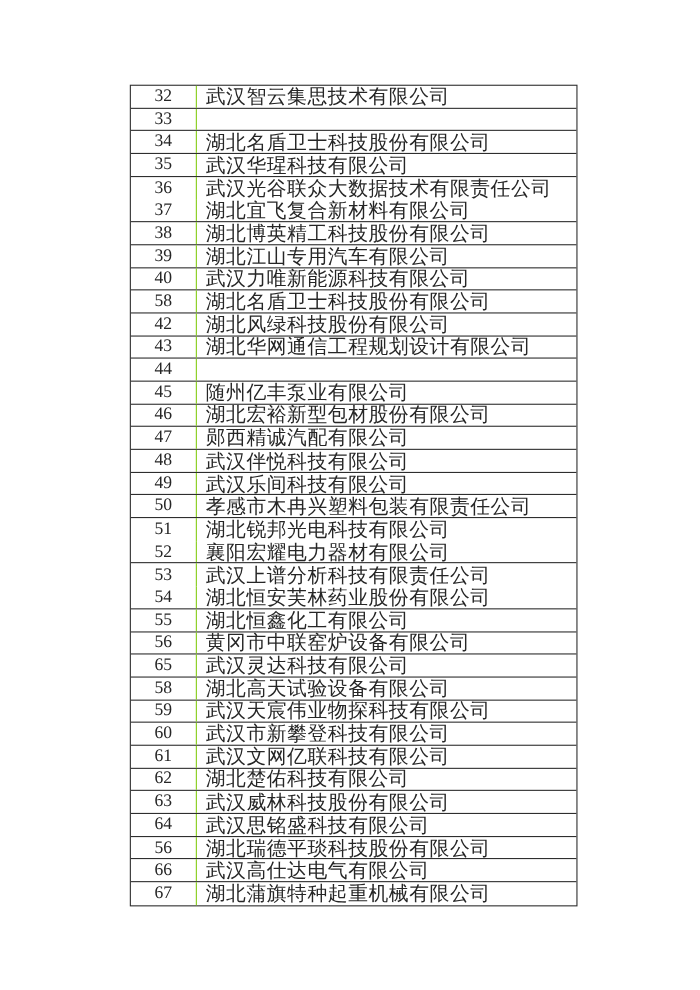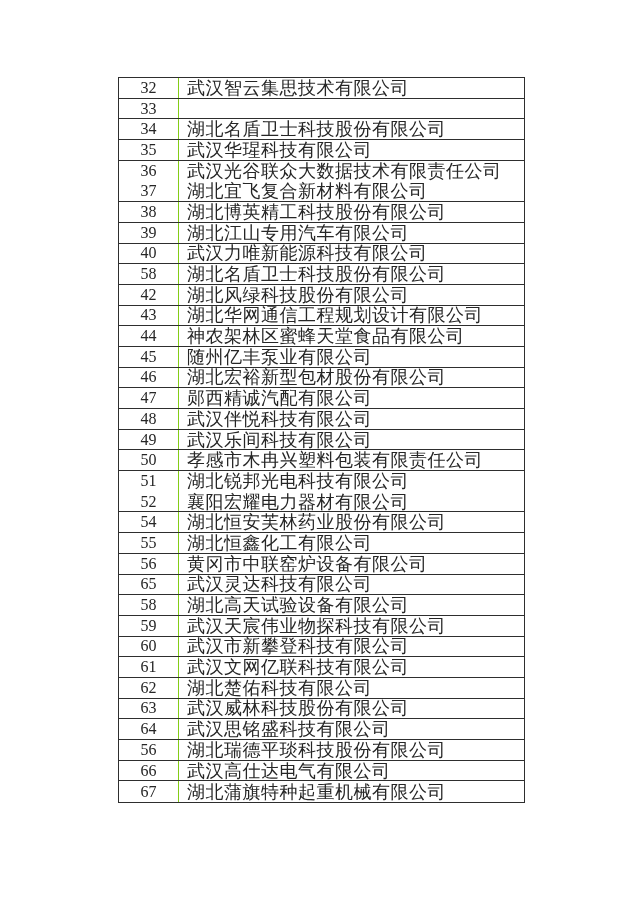--- a/index.html
+++ b/index.html
@@ -119,21 +119,20 @@
     <div class="cell name">湖北风绿科技股份有限公司</div>
   </div>
 
   <div class="row">
     <div class="cell num">43</div>
     <div class="cell name">湖北华网通信工程规划设计有限公司</div>
   </div>
 
   <div class="row">
     <div class="cell num">44</div>
-    <div class="cell name">神农架林区蜜蜂天堂食品有限公司</div>
   </div>
 
   <div class="row">
     <div class="cell num">45</div>
     <div class="cell name">随州亿丰泵业有限公司</div>
   </div>
 
   <div class="row">
     <div class="cell num">46</div>
     <div class="cell name">湖北宏裕新型包材股份有限公司</div>
@@ -162,20 +161,24 @@
   <div class="row no-bottom">
     <div class="cell num">51</div>
     <div class="cell name">湖北锐邦光电科技有限公司</div>
   </div>
 
   <div class="row">
     <div class="cell num">52</div>
     <div class="cell name">襄阳宏耀电力器材有限公司</div>
   </div>
 
+  <div class="row no-bottom">
+    <div class="cell num">53</div>
+    <div class="cell name">武汉上谱分析科技有限责任公司</div>
+  </div>
 
   <div class="row">
     <div class="cell num">54</div>
     <div class="cell name">湖北恒安芙林药业股份有限公司</div>
   </div>
 
   <div class="row">
     <div class="cell num">55</div>
     <div class="cell name">湖北恒鑫化工有限公司</div>
   </div>

